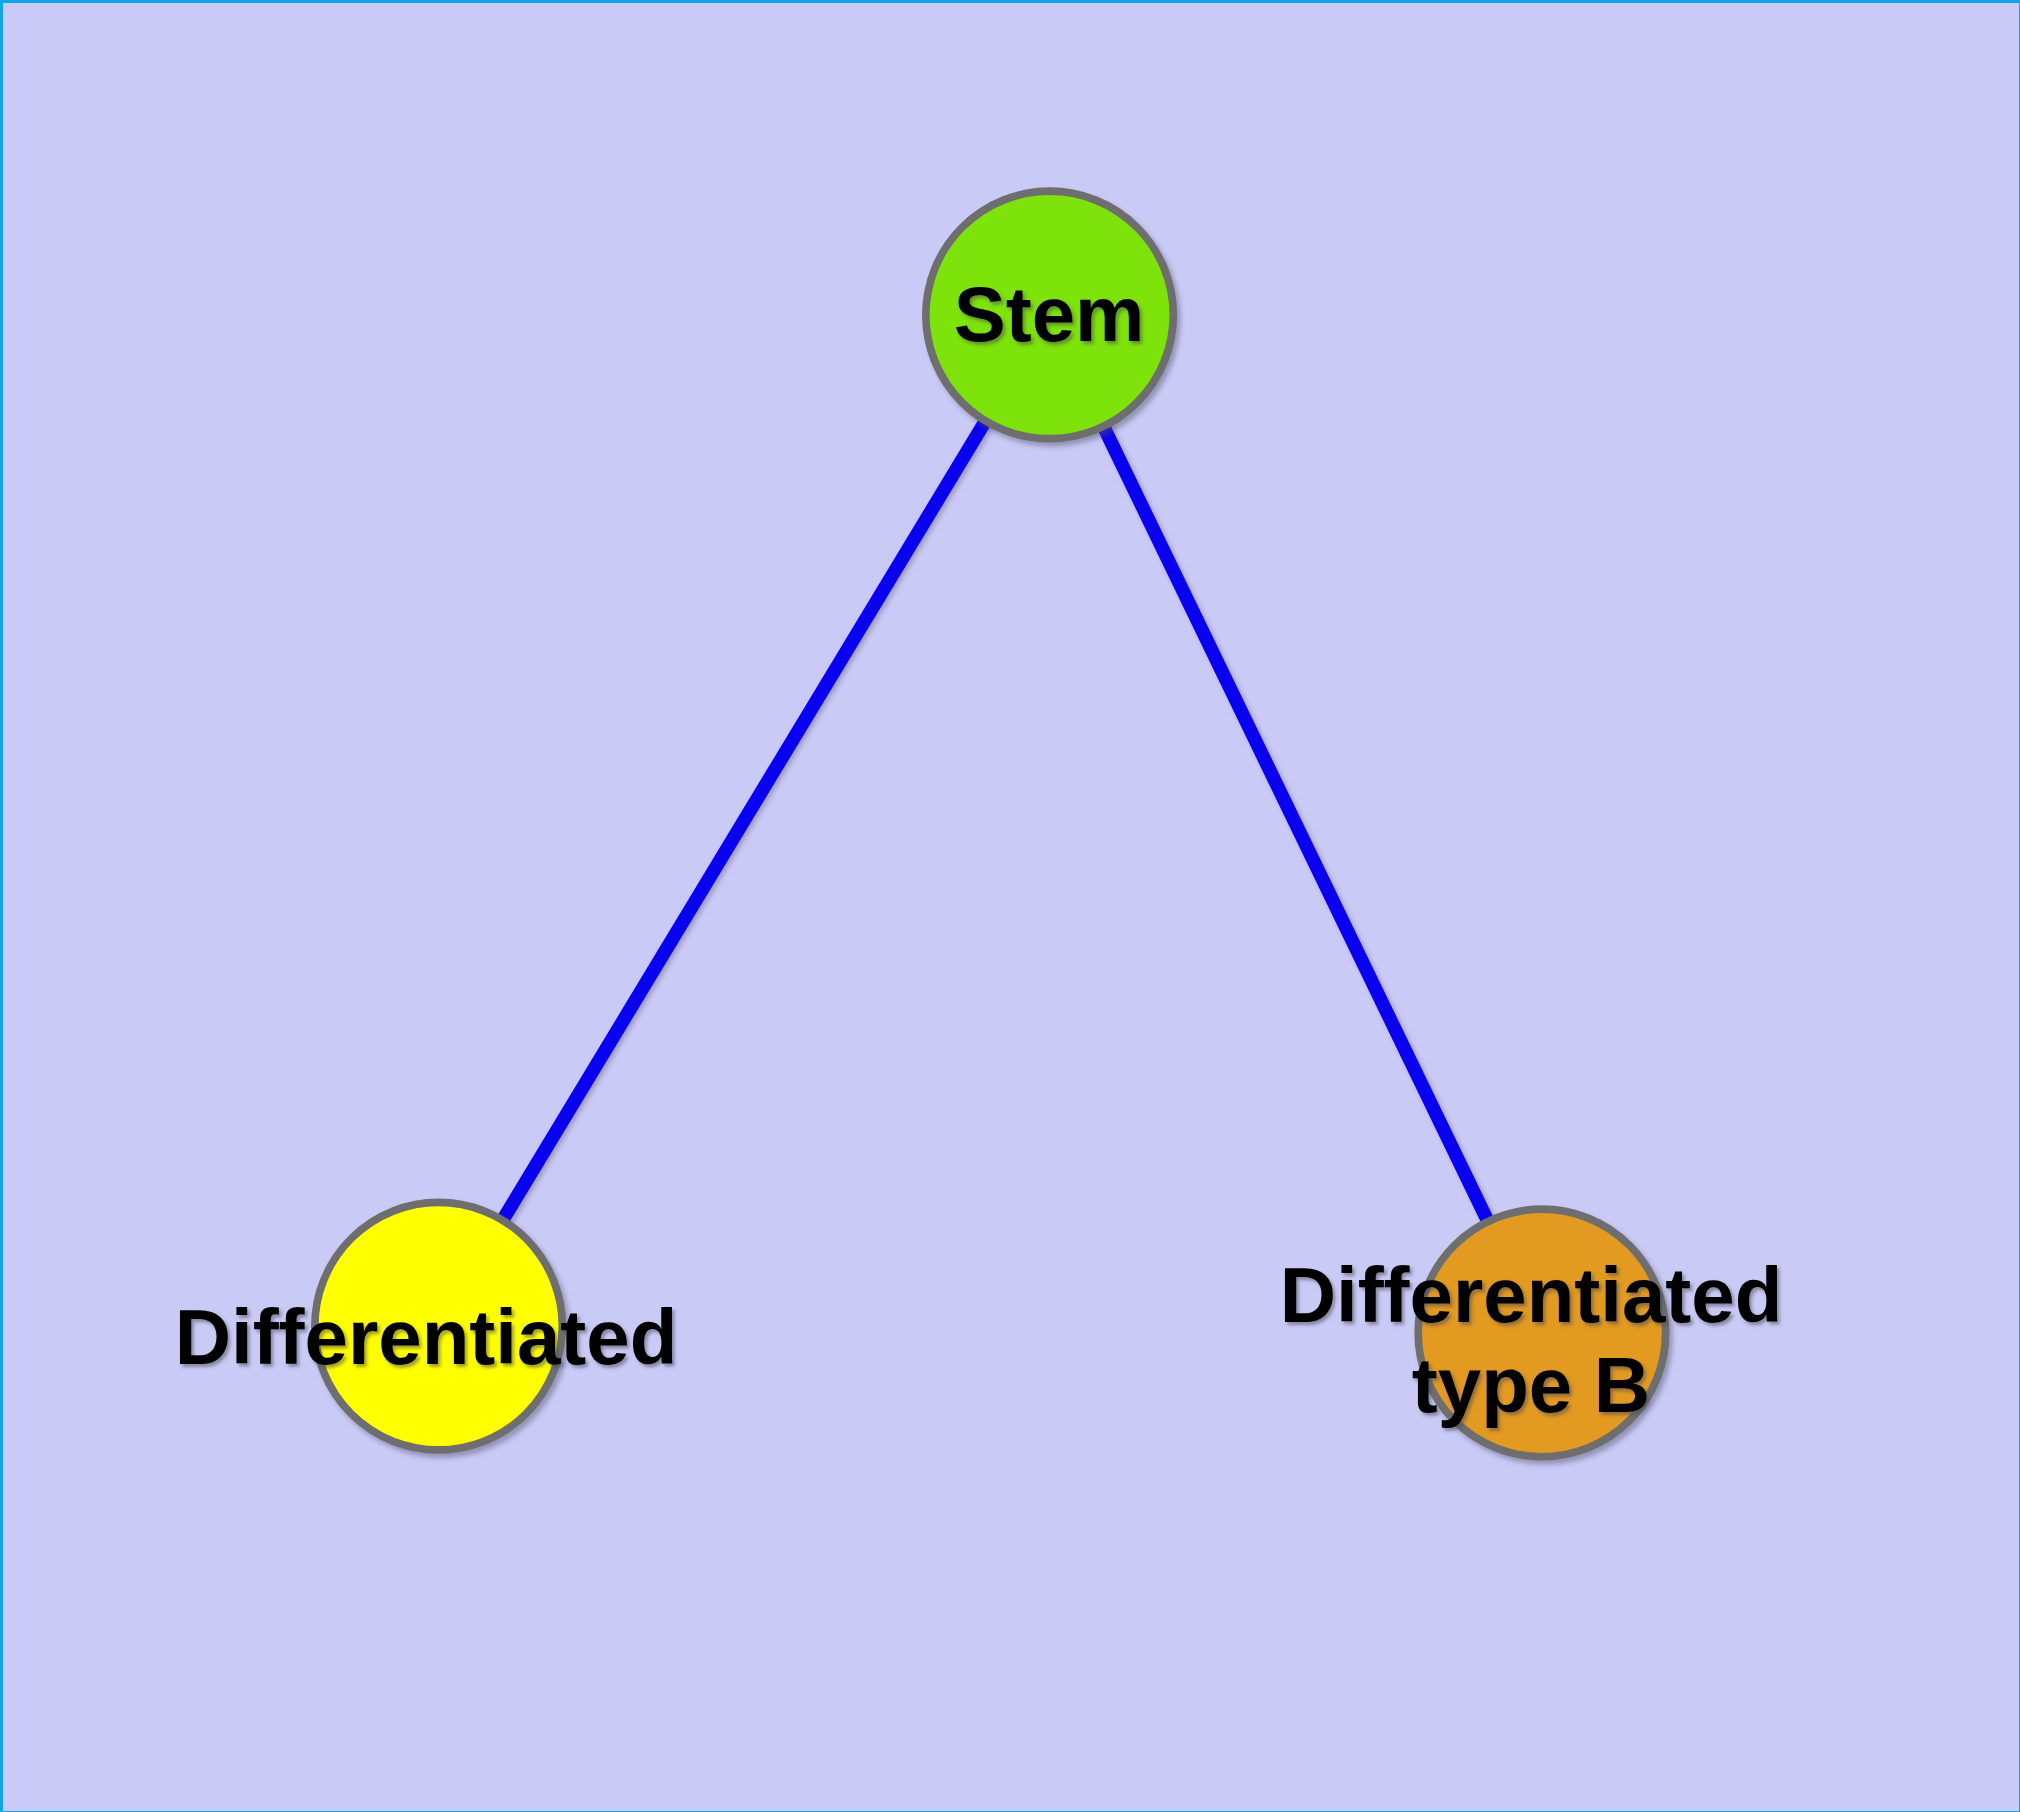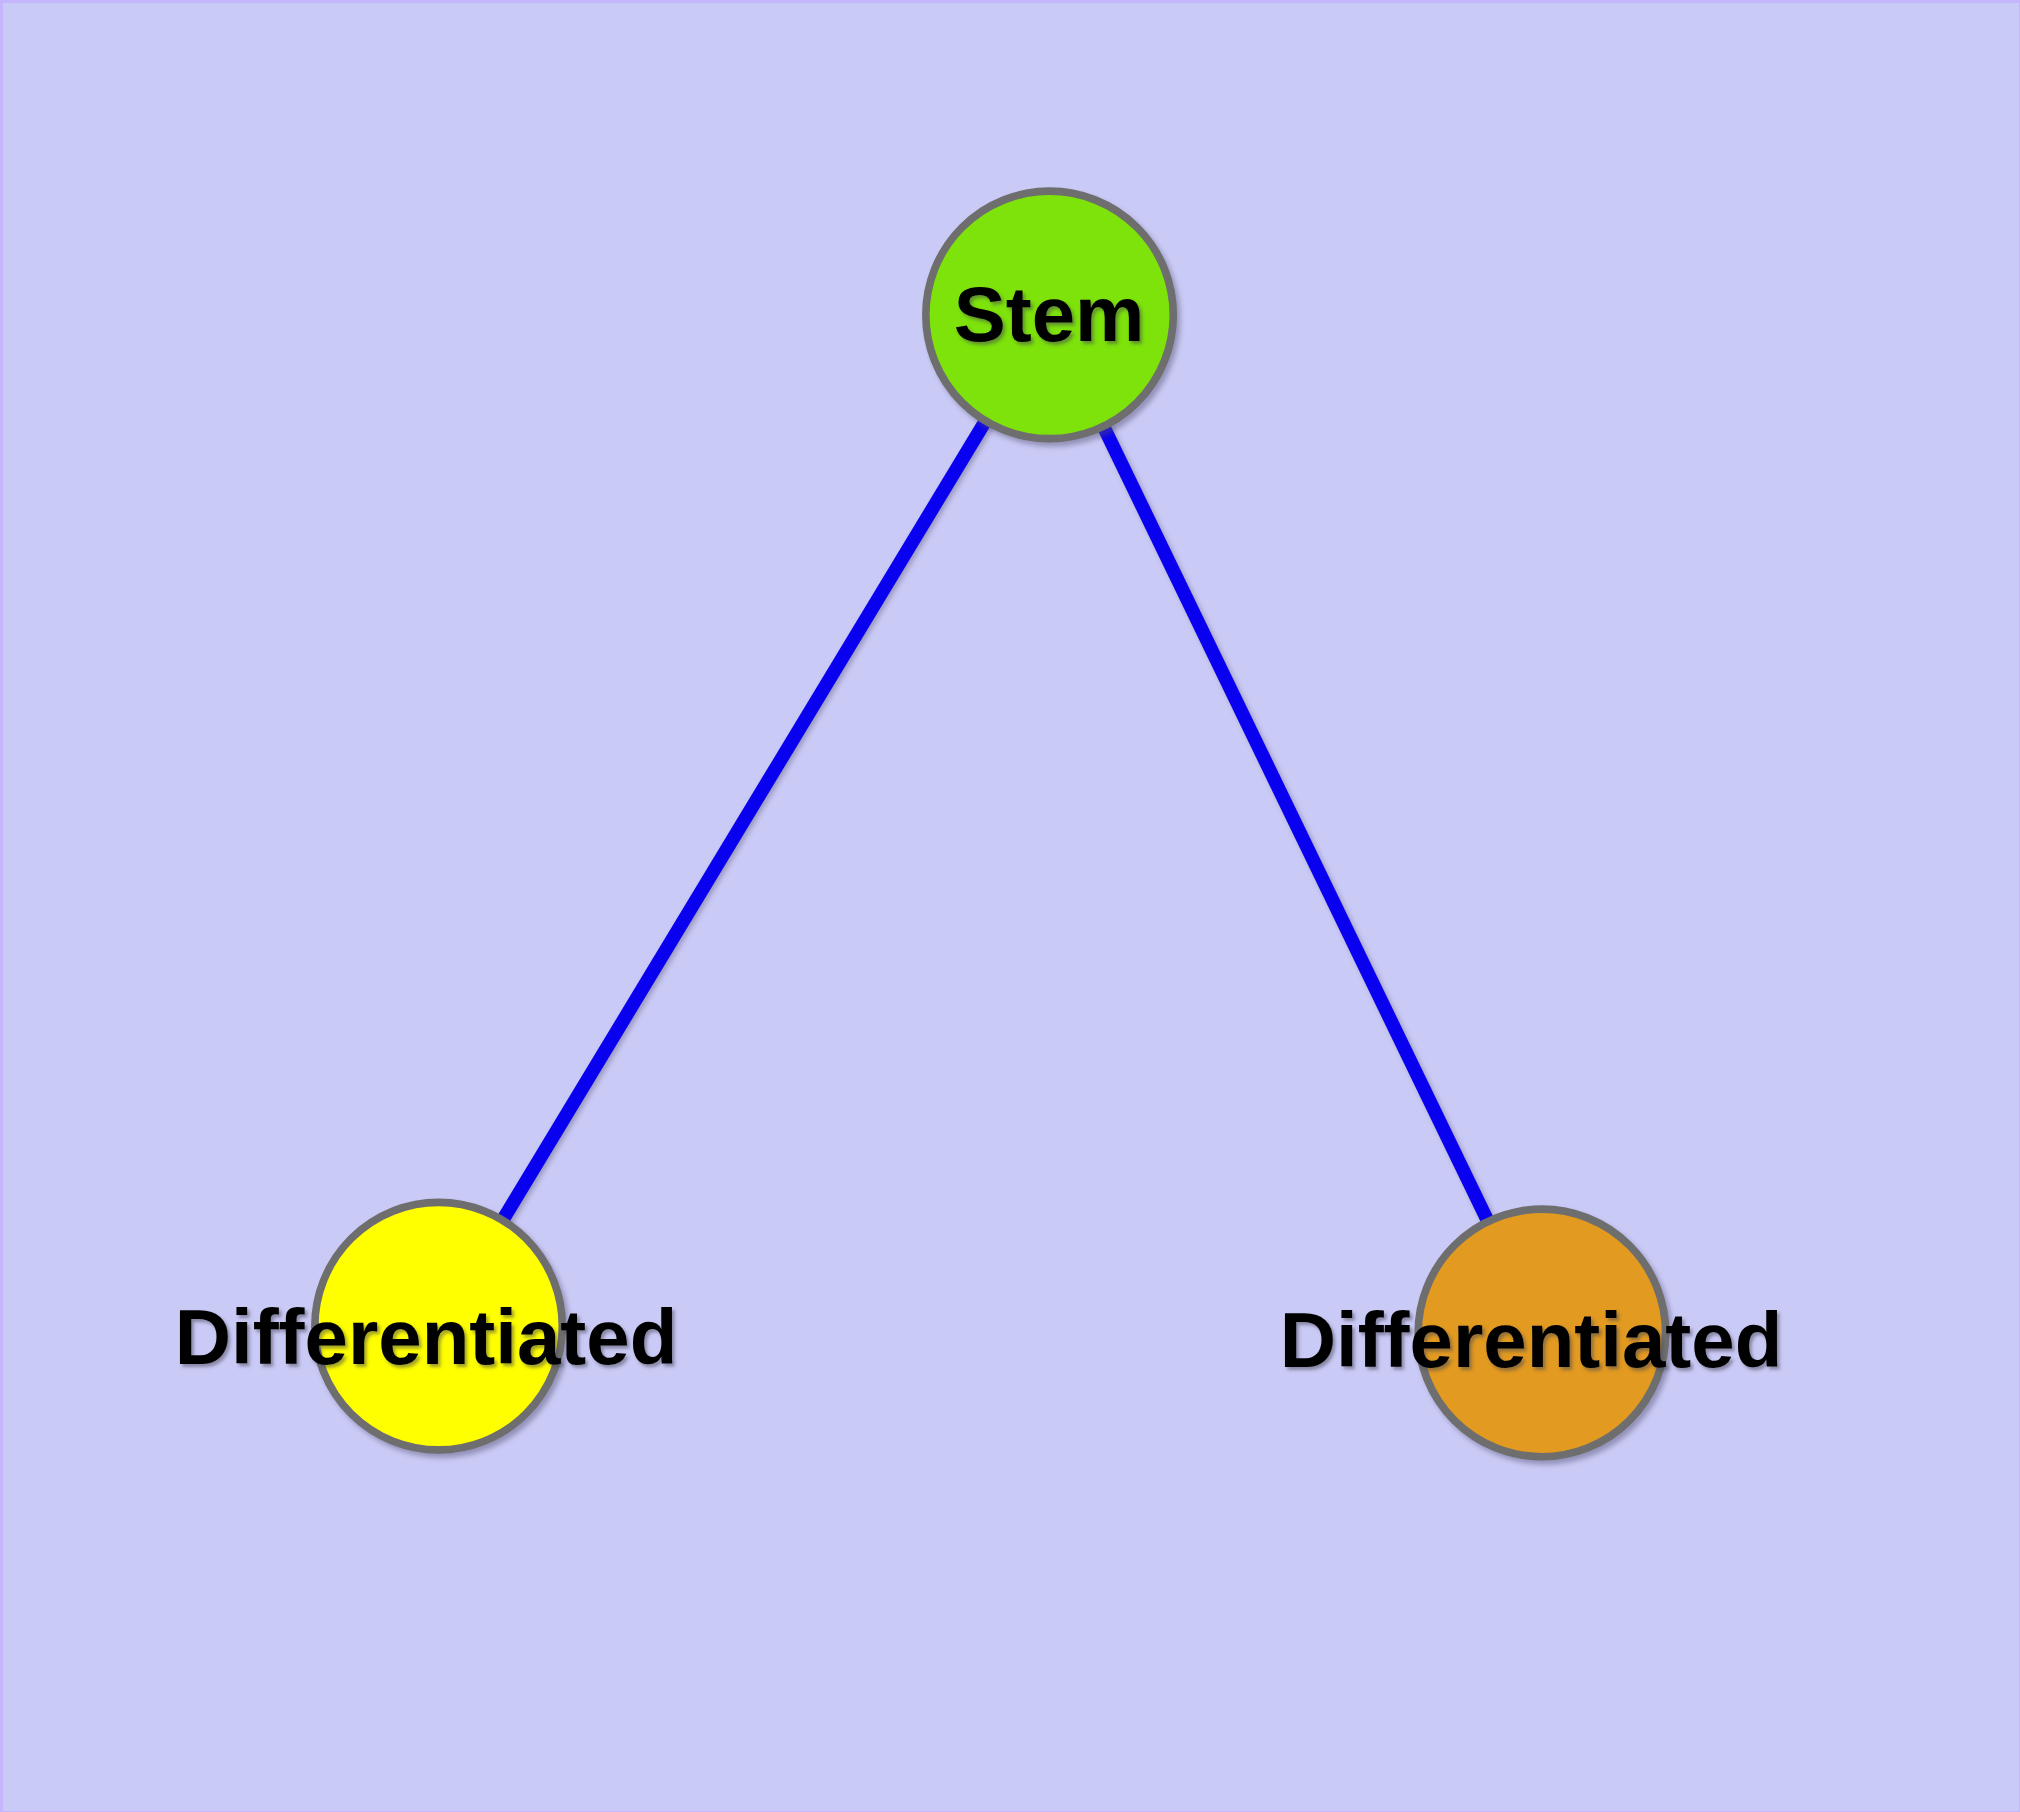--- a/index.html
+++ b/index.html
@@ -4,21 +4,21 @@
 <style>
   html, body {
     margin: 0;
     padding: 0;
     font-family: "Liberation Sans", "DejaVu Sans", sans-serif;
   }
   .canvas {
     position: relative;
     width: 2021px;
     height: 1812px;
-    background: #c4b5fd; 
+    background: #0ea5e9; 
     overflow: hidden;
   }
   svg.scene {
     position: absolute;
     left: 2.5px;
     top: 2.5px;
     width: 2016px;
     height: 1808px;
     display: block;
   }
@@ -70,16 +70,17 @@
   <div class="node-label label-stem">
     <span class="line">Stem</span>
   </div>
 
   <div class="node-label label-type-a">
     <span class="line">Differentiated</span>
   </div>
 
   <div class="node-label label-type-b">
     <span class="line">Differentiated</span>
+    <span class="line">type B</span>
   </div>
 
 </div>
 
 
 </body></html>

